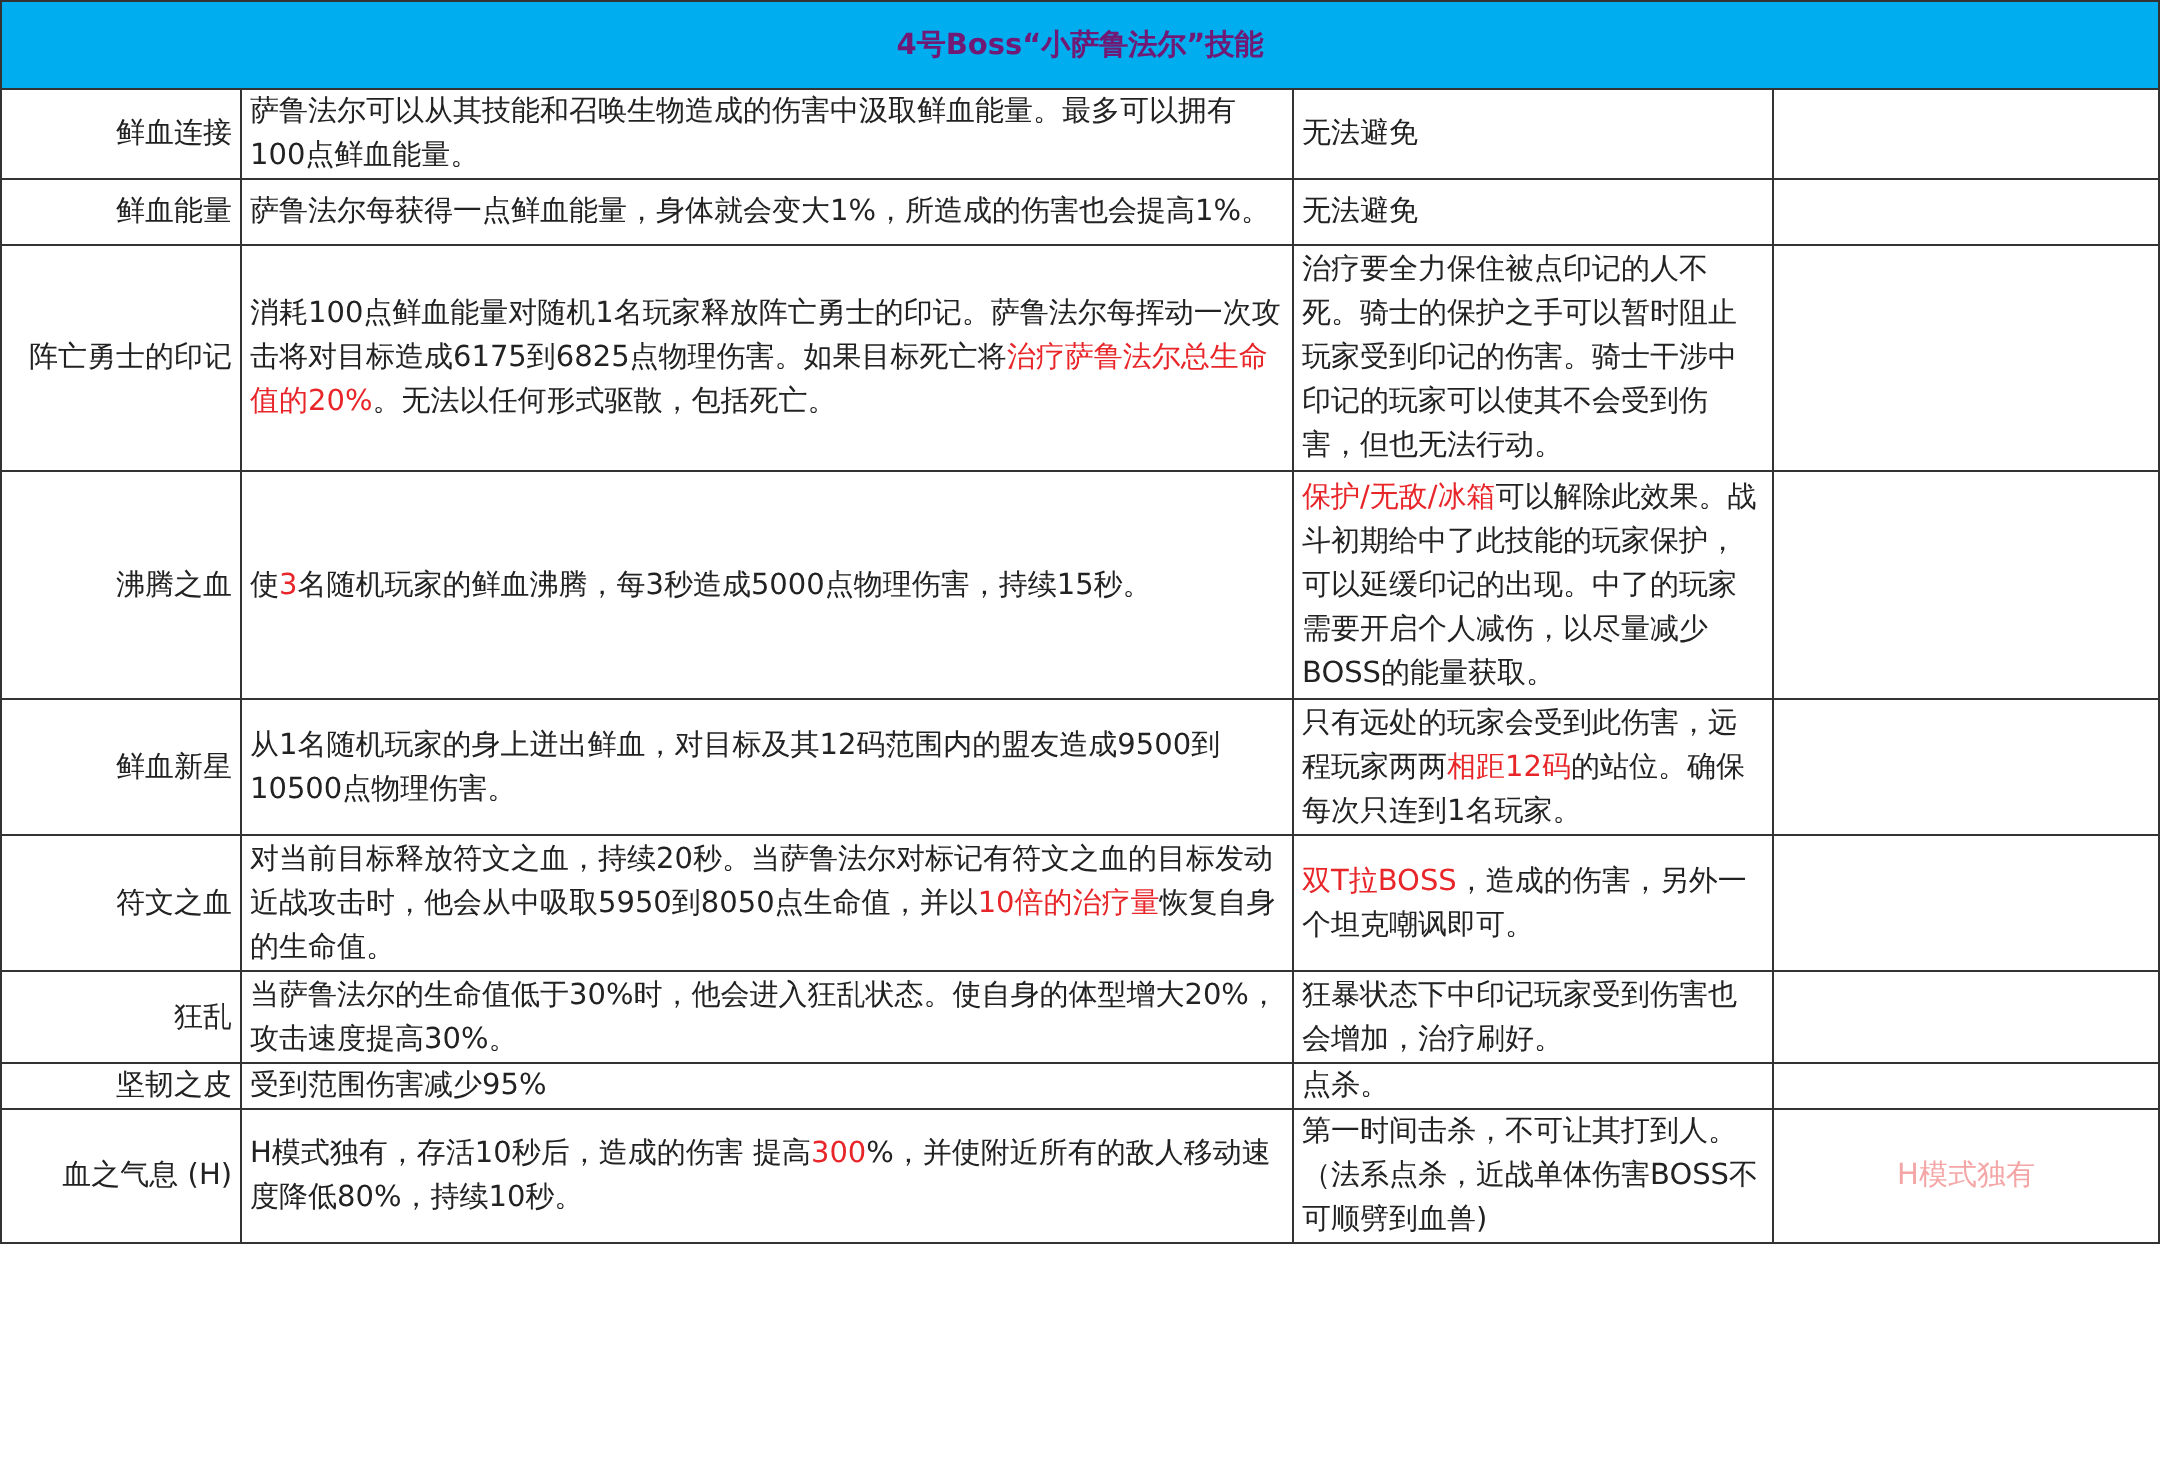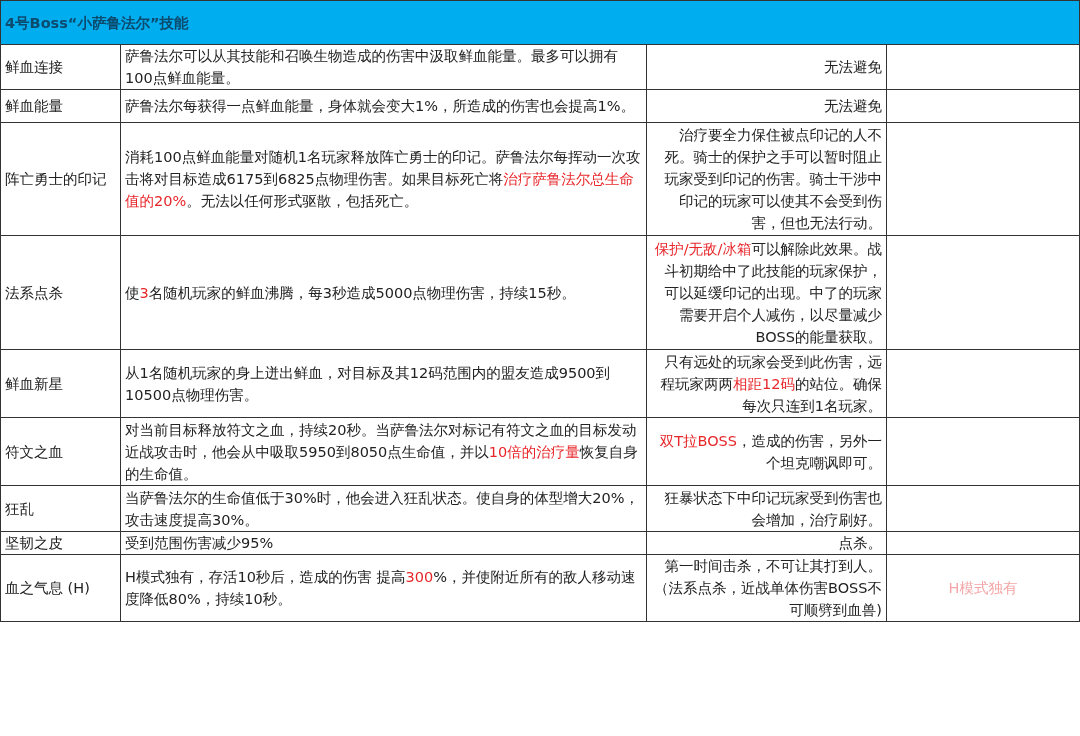--- a/index.html
+++ b/index.html
@@ -1,25 +1,25 @@
 <!DOCTYPE html>
 <html><head>
 <meta charset="utf-8">
 <style>
   html, body { margin:0; padding:0; background:#ffffff; }
   body { width:1080px; height:736px; overflow:hidden; font-family:"DejaVu Sans","Liberation Sans",sans-serif; color:#222; }
   table.sheet { border-collapse:collapse; table-layout:fixed; width:1079px; position:absolute; left:0; top:0; }
   table.sheet td, table.sheet th { border:1px solid #333; padding:0 4px; font-size:14.5px; line-height:22px; vertical-align:middle; overflow:hidden; }
-  .title-row td { background:#00adef; color:#0c4a6e; font-weight:bold; font-size:21px; text-align:left; height:43px; border:1px solid #1a7fae; }
+  .title-row td { background:#00adef; color:#701a75; font-weight:bold; font-size:21px; text-align:center; height:43px; border:1px solid #1a7fae; }
   .hdr th { font-weight:bold; font-size:15px; height:21px; line-height:20px; }
   .hdr th.left { text-align:left; }
   .hdr th.center { text-align:center; }
-  td.name { text-align:left; }
+  td.name { text-align:right; }
   td.desc { text-align:left; }
-  td.resp { text-align:right; }
+  td.resp { text-align:left; }
   td.note { text-align:center; }
   .red { color:#e8262a; }
   .section td { text-align:center; font-weight:bold; font-size:21px; height:35px; }
   .note-faded { color:#f4a6a6; }
 </style>
 </head>
 <body>
 
 <table class="sheet">
   <colgroup>
@@ -44,21 +44,21 @@
         <td class="resp"><span>无法避免</span></td>
         <td class="note note-faded"></td>
       </tr>
       <tr style="height: 113px;">
         <td class="name">阵亡勇士的印记</td>
         <td class="desc"><span>消耗100点鲜血能量对随机1名玩家释放阵亡勇士的印记。萨鲁法尔每挥动一次攻击将对目标造成6175到6825点物理伤害。如果目标死亡将</span><span class="red">治疗萨鲁法尔总生命值的20%</span><span>。无法以任何形式驱散，包括死亡。</span></td>
         <td class="resp"><span>治疗要全力保住被点印记的人不死。骑士的保护之手可以暂时阻止玩家受到印记的伤害。骑士干涉中印记的玩家可以使其不会受到伤害，但也无法行动。</span></td>
         <td class="note note-faded"></td>
       </tr>
       <tr style="height: 114px;">
-        <td class="name">法系点杀</td>
+        <td class="name">沸腾之血</td>
         <td class="desc"><span>使</span><span class="red">3</span><span>名随机玩家的鲜血沸腾，每3秒造成5000点物理伤害，持续15秒。</span></td>
         <td class="resp"><span class="red">保护/无敌/冰箱</span><span>可以解除此效果。战斗初期给中了此技能的玩家保护，可以延缓印记的出现。中了的玩家需要开启个人减伤，以尽量减少BOSS的能量获取。</span></td>
         <td class="note note-faded"></td>
       </tr>
       <tr style="height: 68px;">
         <td class="name">鲜血新星</td>
         <td class="desc"><span>从1名随机玩家的身上迸出鲜血，对目标及其12码范围内的盟友造成9500到10500点物理伤害。</span></td>
         <td class="resp"><span>只有远处的玩家会受到此伤害，远程玩家两两</span><span class="red">相距12码</span><span>的站位。确保每次只连到1名玩家。</span></td>
         <td class="note note-faded"></td>
       </tr>

